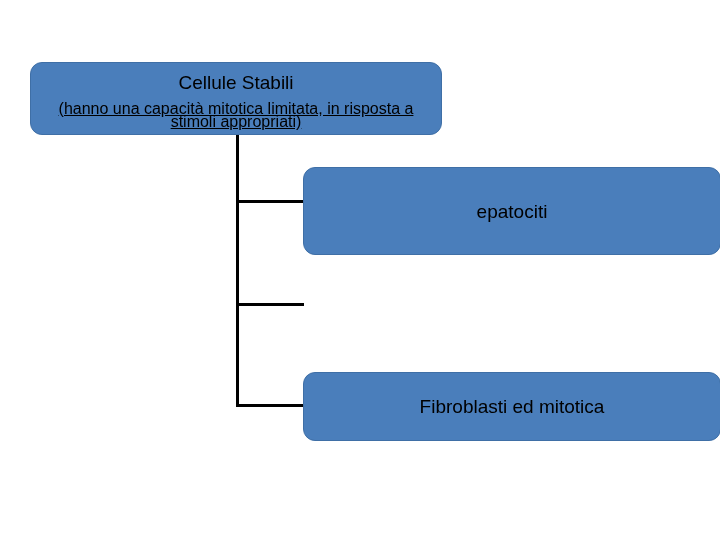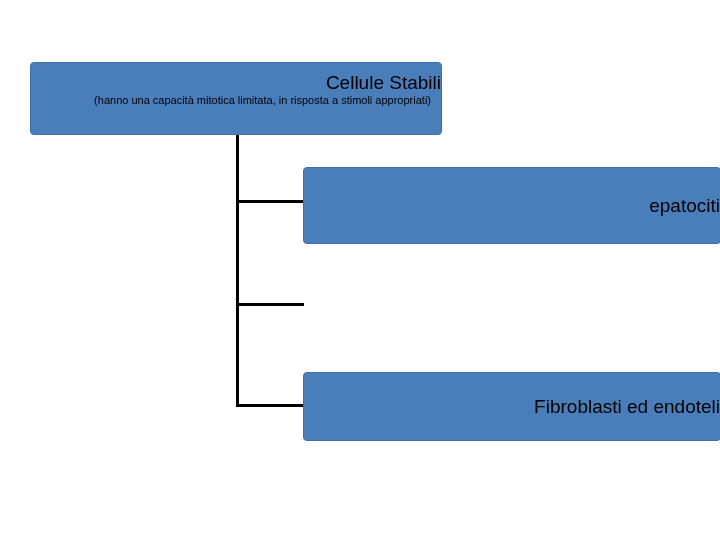--- a/index.html
+++ b/index.html
@@ -19,61 +19,62 @@
     left: 0;
     top: 0;
     width: 720px;
     height: 540px;
   }
   .node {
     position: absolute;
     box-sizing: border-box;
     background: #4a7ebb;
     border: 1px solid #3f6fa6;
-    border-radius: 4px;
+    border-radius: 12px;
     display: flex;
     flex-direction: column;
-    align-items: flex-end;
+    align-items: center;
     justify-content: center;
     color: #000000;
     text-align: center;
     overflow: hidden;
   }
   .node-title {
     font-size: 19px;
     line-height: 23px;
     color: #000000;
   }
   .node-sub {
-    font-size: 11px;
+    font-size: 16px;
     line-height: 13px;
     color: #000000;
-    margin-top: 0;
+    margin-top: 8px;
     padding: 0 10px;
+    text-decoration: underline;
   }
   .child-label {
     font-size: 19px;
     line-height: 23px;
     color: #000000;
   }
   
   #node-root {
     left: 30px;
     top: 62px;
     width: 412px;
     height: 73px;
     justify-content: flex-start;
     padding-top: 8px;
   }
   
   #node-child-0 {
     left: 303px;
     top: 167px;
     width: 418px;
-    height: 77px;
+    height: 88px;
   }
   #node-child-1 {
     left: 303px;
     top: 270px;
     width: 418px;
     height: 69px;
   }
   #node-child-2 {
     left: 303px;
     top: 372px;
@@ -116,16 +117,16 @@
     <div class="node-title">Cellule Stabili</div>
     <div class="node-sub">(hanno una capacità mitotica limitata, in risposta a stimoli appropriati)</div>
   </div>
 
   <div class="node" id="node-child-0">
     <div class="child-label">epatociti</div>
   </div>
 
 
   <div class="node" id="node-child-2">
-    <div class="child-label">Fibroblasti ed endoteli</div>
+    <div class="child-label">Fibroblasti ed mitotica</div>
   </div>
 
 </div>
 
 </body></html>

